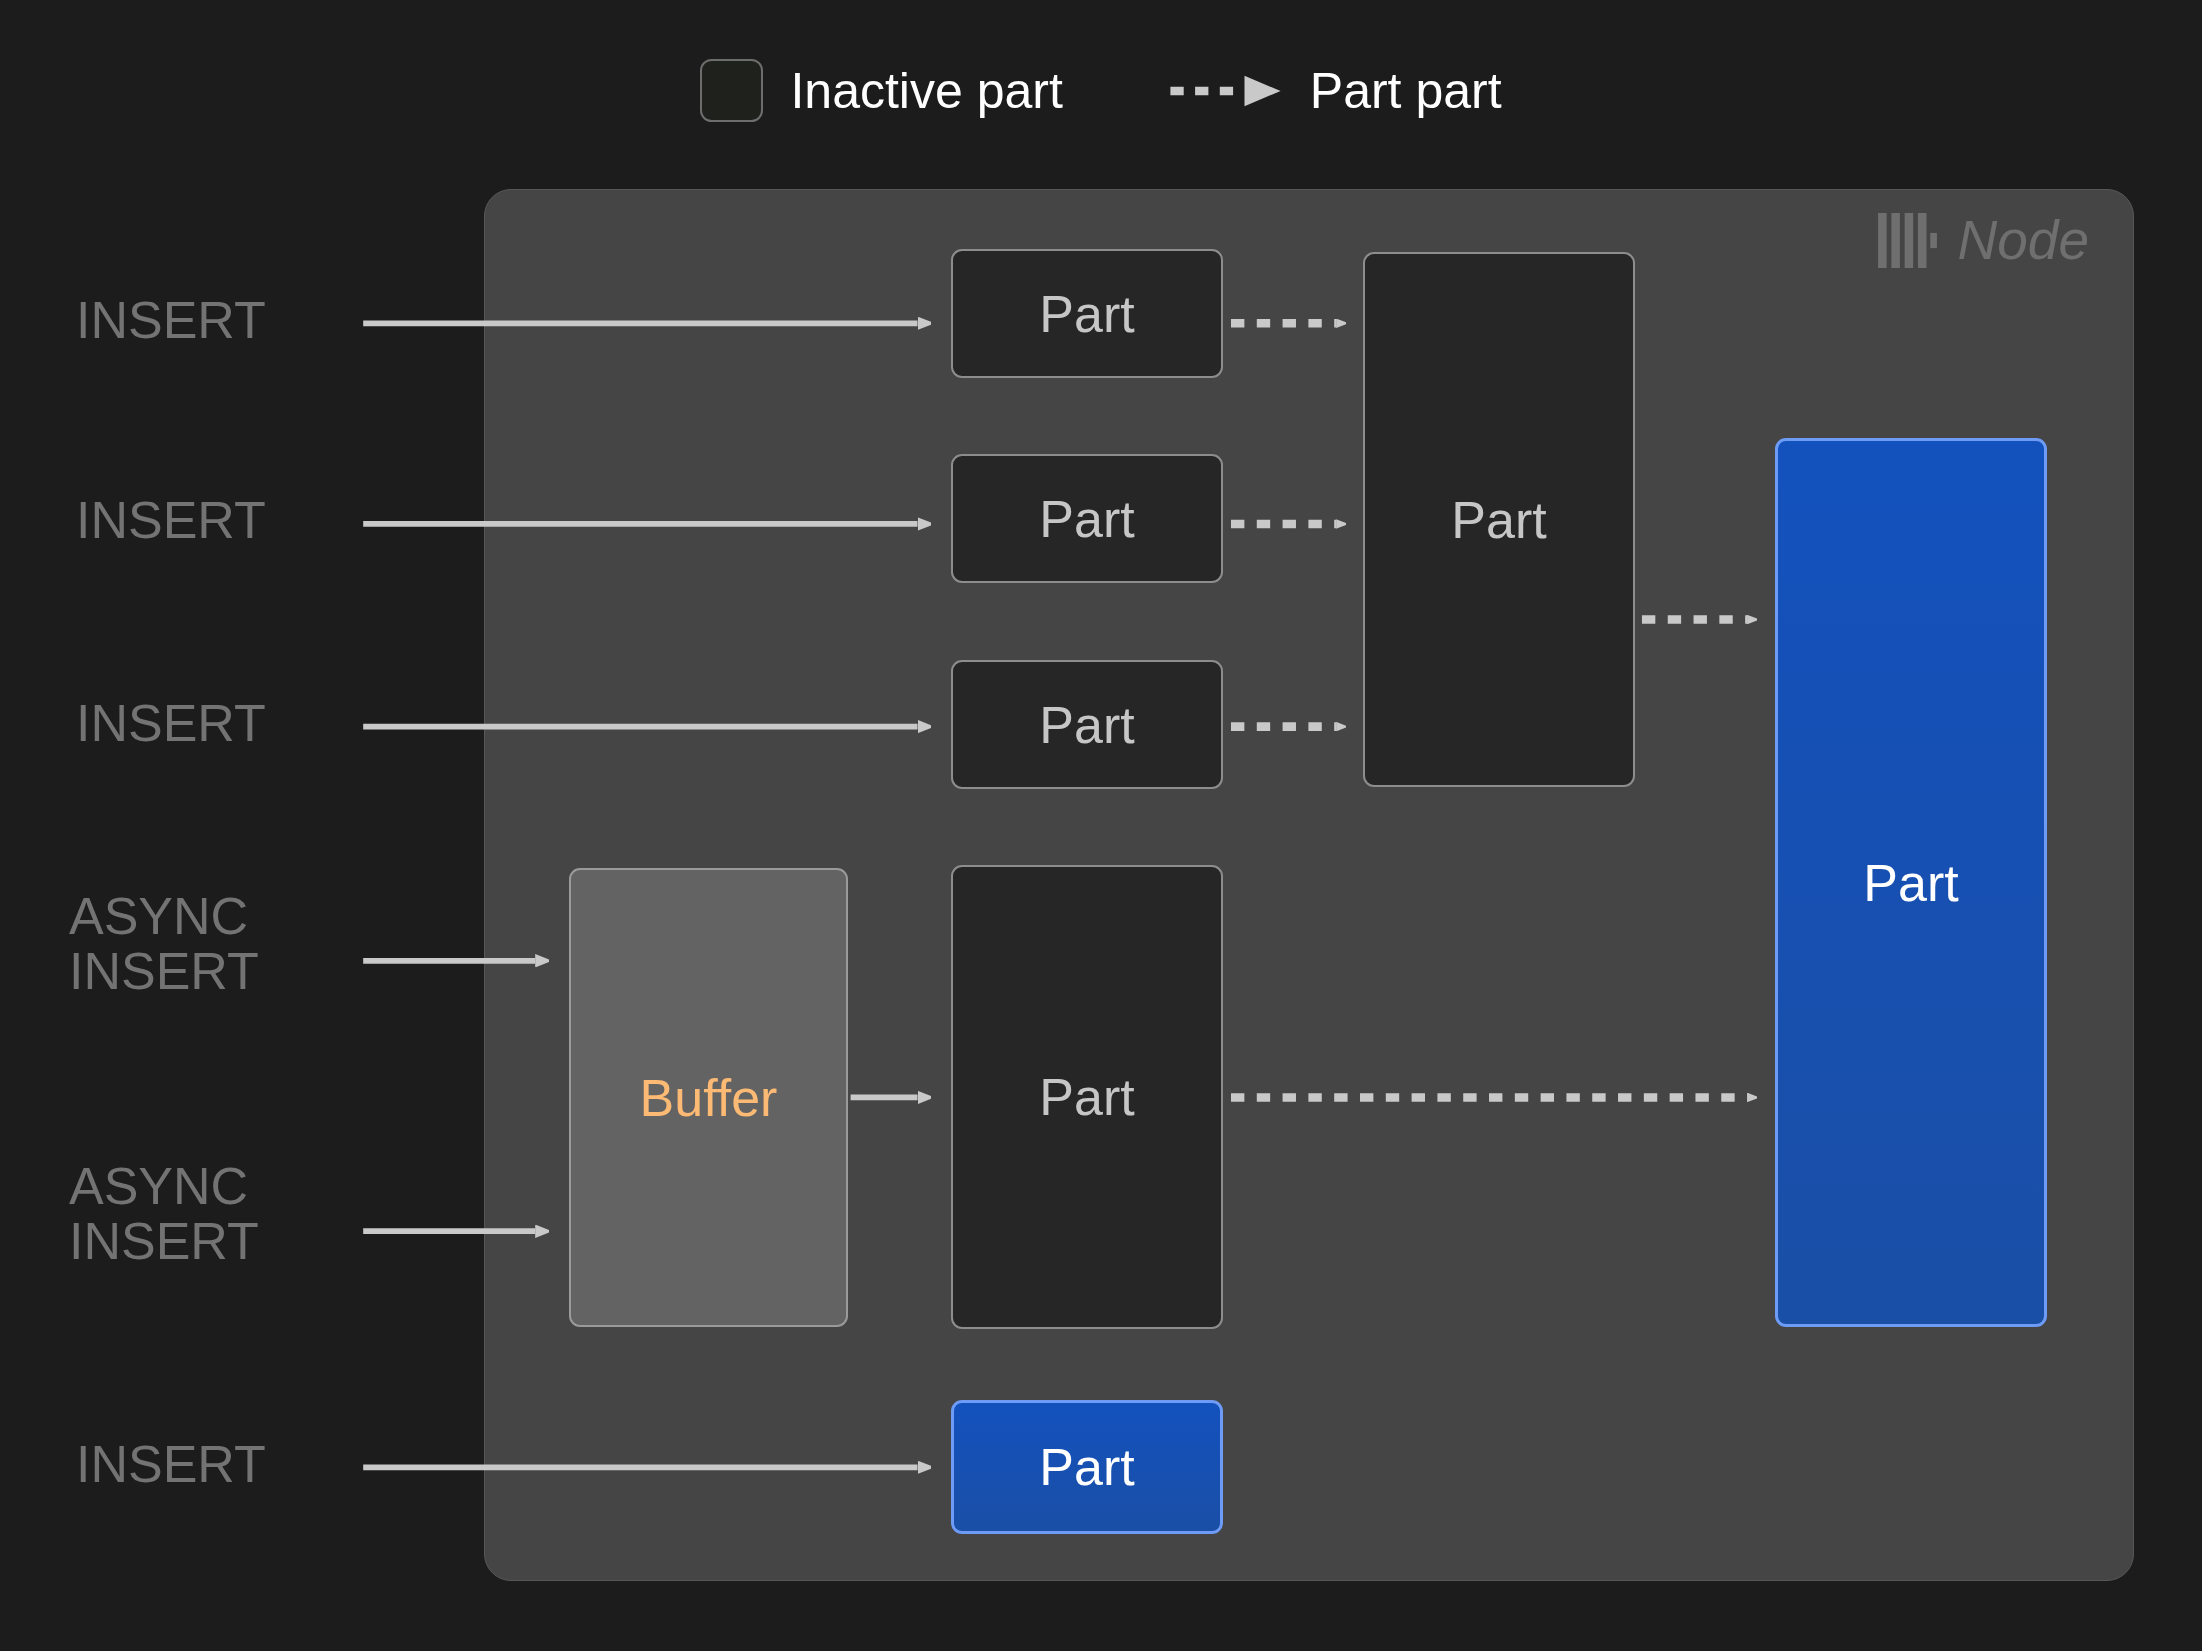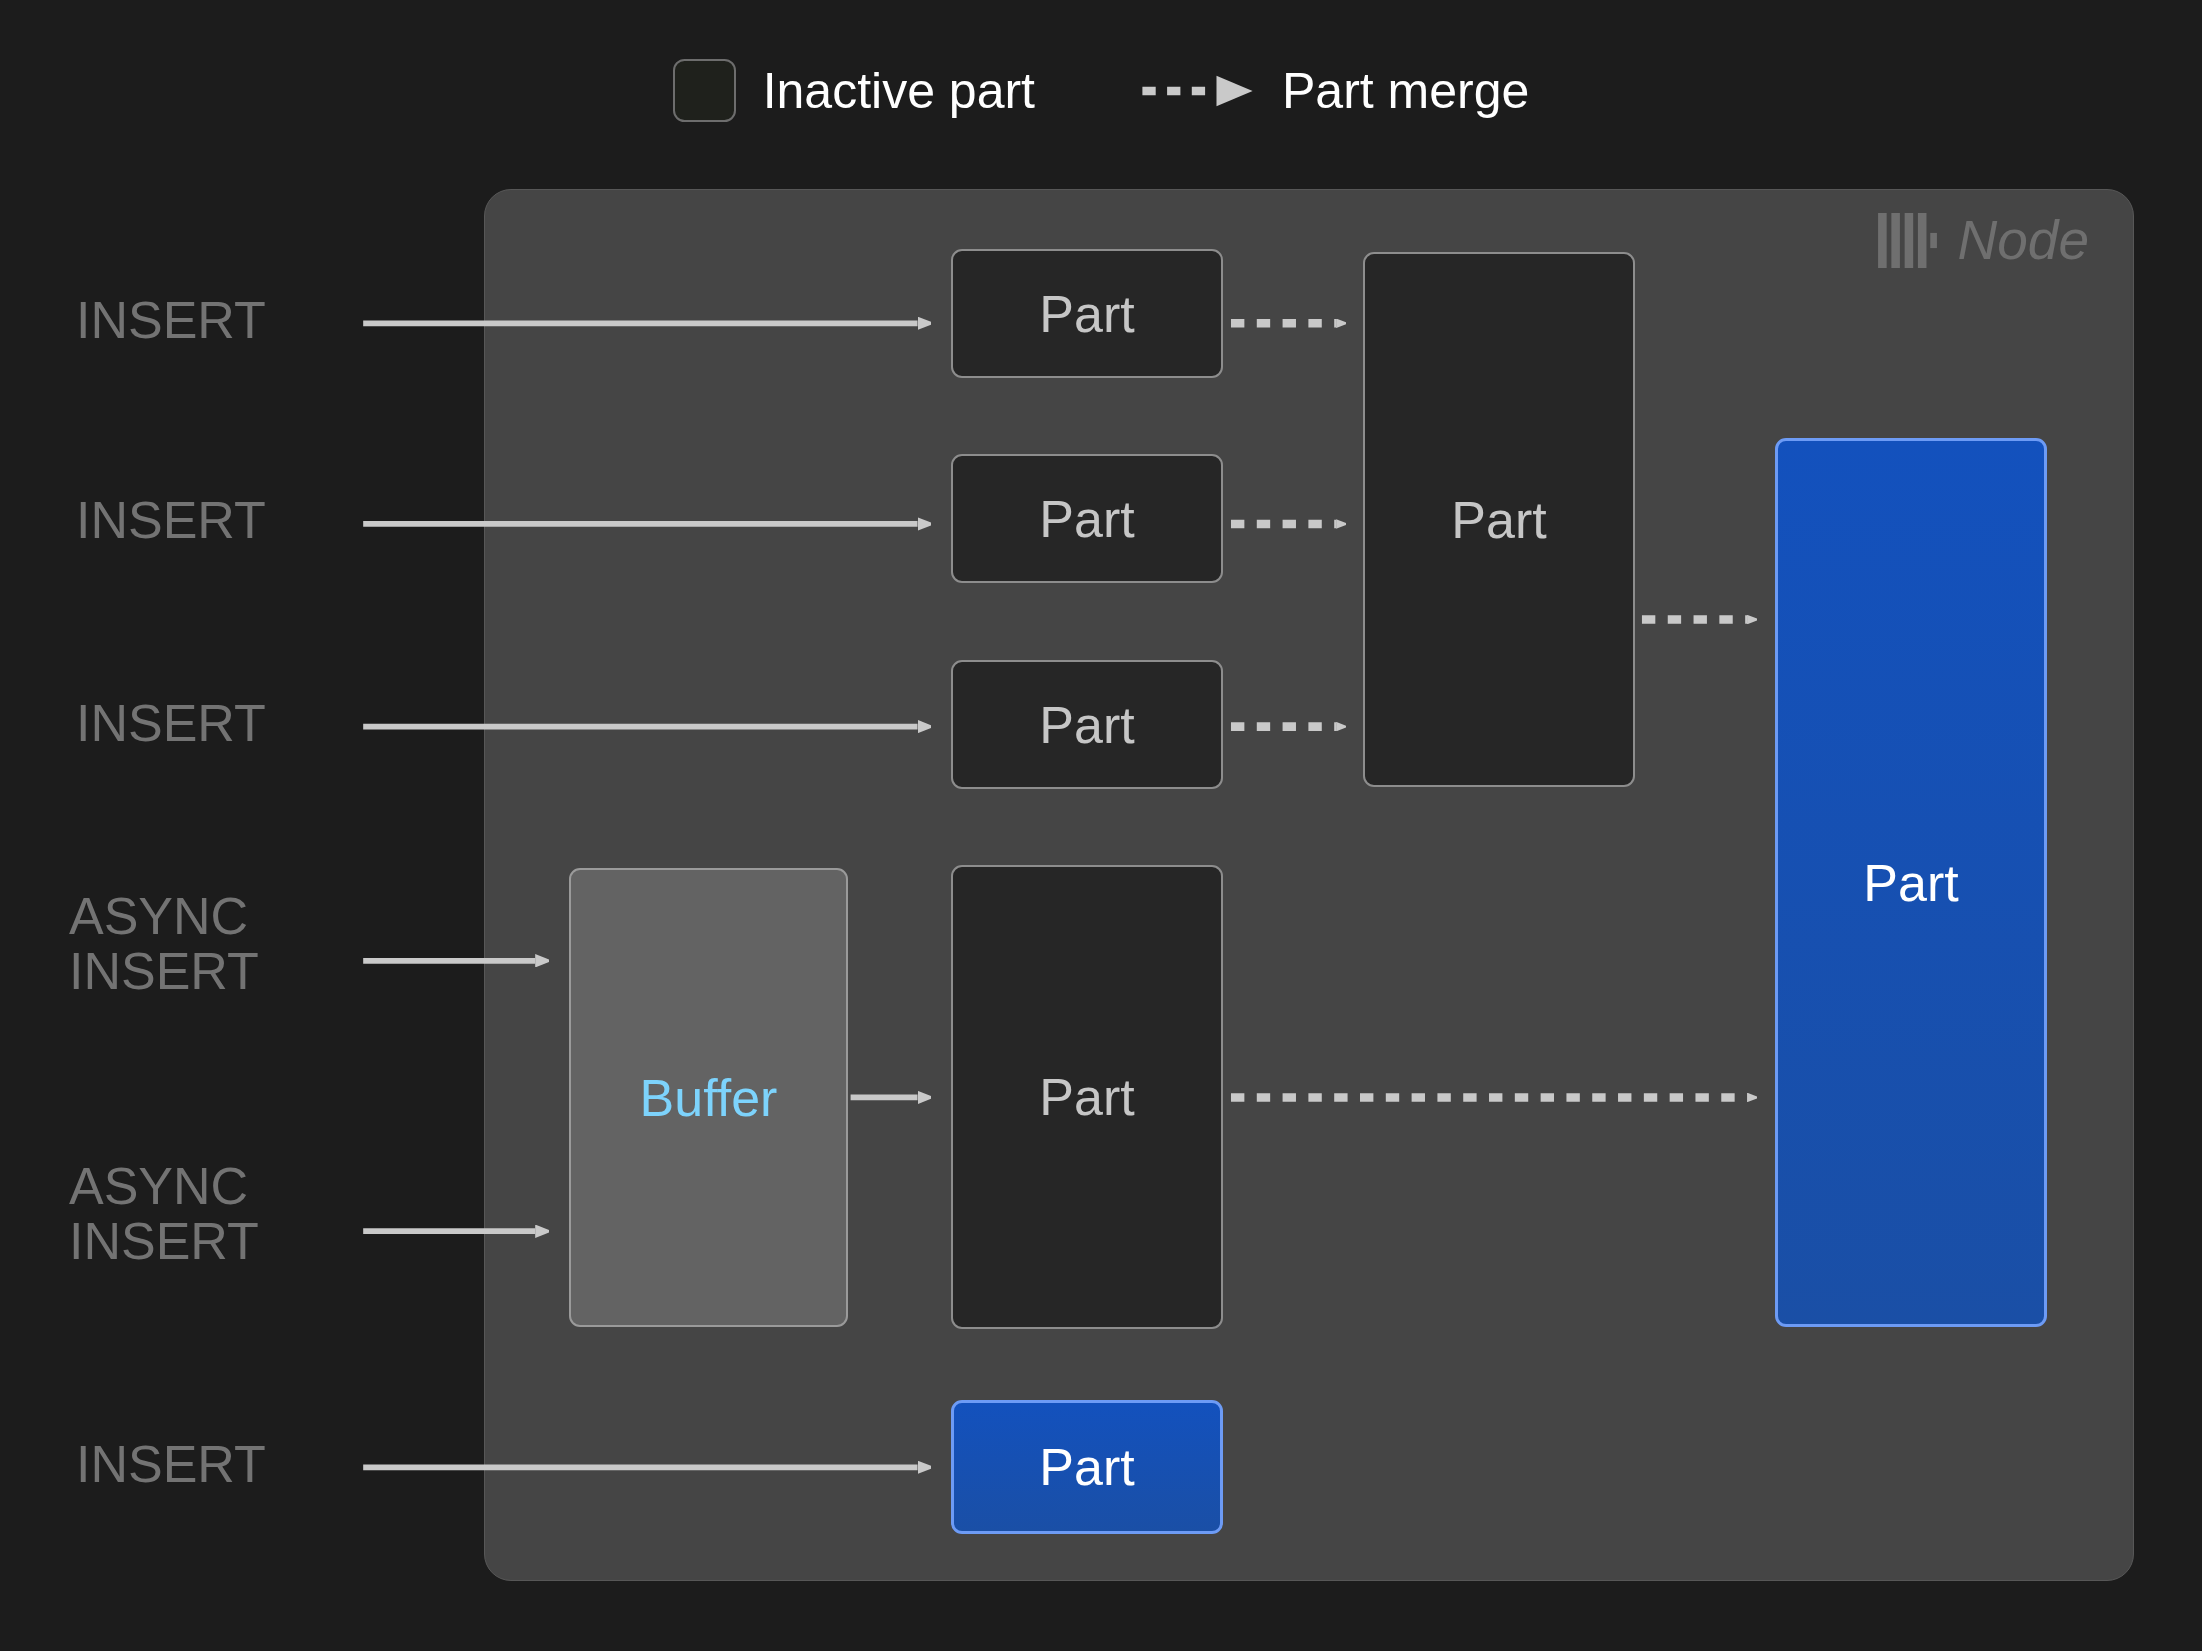--- a/index.html
+++ b/index.html
@@ -115,21 +115,21 @@
     color: #c6c6c6;
   }
   .box-active {
     background: linear-gradient(180deg, #1351bd 0%, #1a4fa6 100%);
     border: 3.8px solid #6d9bf5;
     color: #ffffff;
   }
   .box-buffer {
     background: #636363;
     border: 2.9px solid #9a9a9a;
-    color: #7dd3fc;
+    color: #fdba74;
   }
 
   
   .side-label {
     position: absolute;
     color: #737373;
     font-size: 52px;
     line-height: 1.06;
     white-space: pre-line;
     text-align: left;
@@ -153,21 +153,21 @@
   <div class="legend">
     <div class="legend-item">
       <span class="legend-swatch swatch-inactive"></span>
       <span class="legend-label">Inactive part</span>
     </div>
     <div class="legend-item">
       <svg class="legend-dash" viewBox="0 0 120 40">
         <line x1="2" y1="20" x2="78" y2="20" stroke="#c9c9c9" stroke-width="9" stroke-dasharray="14 12"></line>
         <polygon points="80,4 118,20 80,36" fill="#c9c9c9"></polygon>
       </svg>
-      <span class="legend-label">Part merge</span>
+      <span class="legend-label">Part part</span>
     </div>
   </div>
 
   <div class="node-panel">
     <div class="node-badge">
       <svg class="node-logo" viewBox="0 0 62 58">
         <rect x="0" y="0" width="9" height="58" fill="#6f6f6f"></rect>
         <rect x="14" y="0" width="9" height="58" fill="#6f6f6f"></rect>
         <rect x="28" y="0" width="9" height="58" fill="#6f6f6f"></rect>
         <rect x="42" y="0" width="9" height="58" fill="#6f6f6f"></rect>

